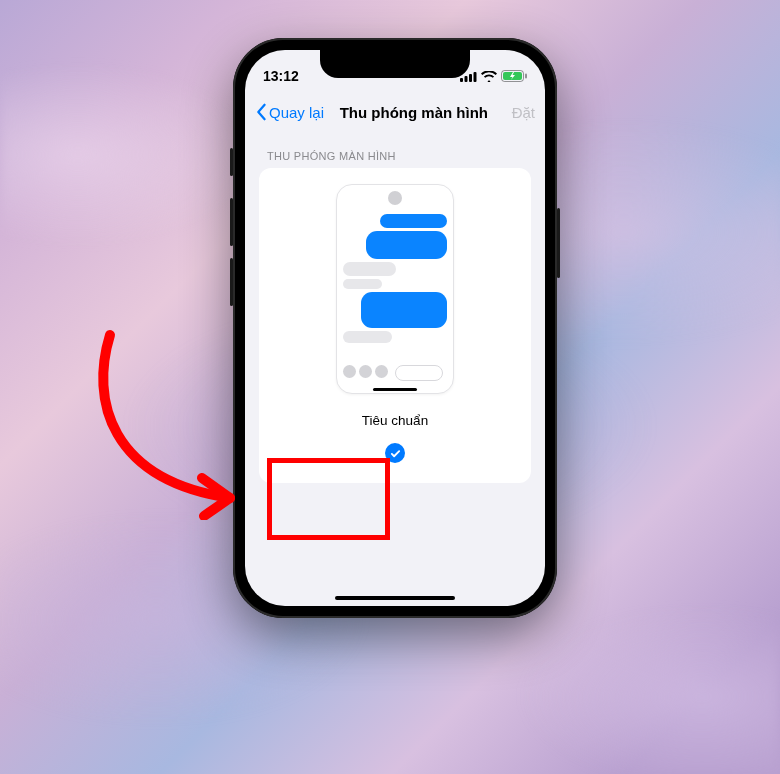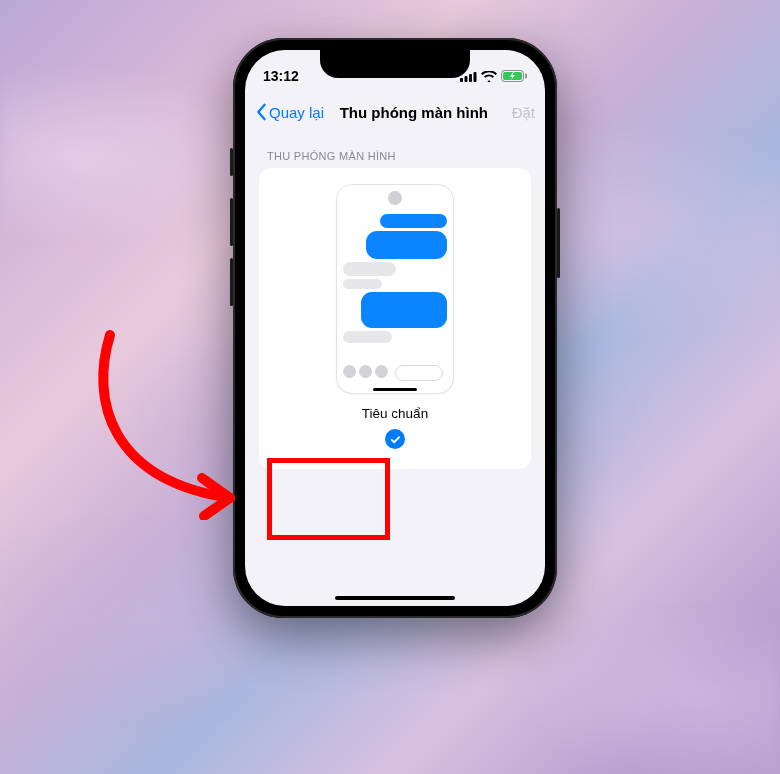--- a/index.html
+++ b/index.html
@@ -62,21 +62,21 @@
 
   .section-header {
     font-size: 11px; color:#8a8a8e; letter-spacing:.3px;
     padding: 18px 22px 6px; text-transform: uppercase;
   }
 
   .card {
     margin: 0 14px; background:#fff; border-radius:12px;
     padding: 16px 10px 20px; display:flex; gap:10px; justify-content:space-around;
   }
-  .option { flex:1; display:flex; flex-direction:column; align-items:center; cursor:pointer; position:relative;}
+  .option { flex:1; display:flex; flex-direction:column; align-items:center; cursor:pointer; position:relative;gap:7px;}
   .preview {
     width: 118px; height: 210px; border:1px solid #e3e3e6; border-radius:16px;
     background:#fff; overflow:hidden; position:relative;
     box-shadow: 0 1px 3px rgba(0,0,0,.05);
   }
   .pv-head { height:26px; display:flex; align-items:center; justify-content:center;}
   .pv-avatar { width:14px; height:14px; background:#d0d0d4; border-radius:50%;}
   .pv-avatar.big{ width:18px;height:18px;}
   .pv-zoom-halo{background:radial-gradient(circle at 50% 30%,#9fd5ff 0%,rgba(159,213,255,0)70%);}
   .bubble { border-radius:11px; margin:3px 6px;}

